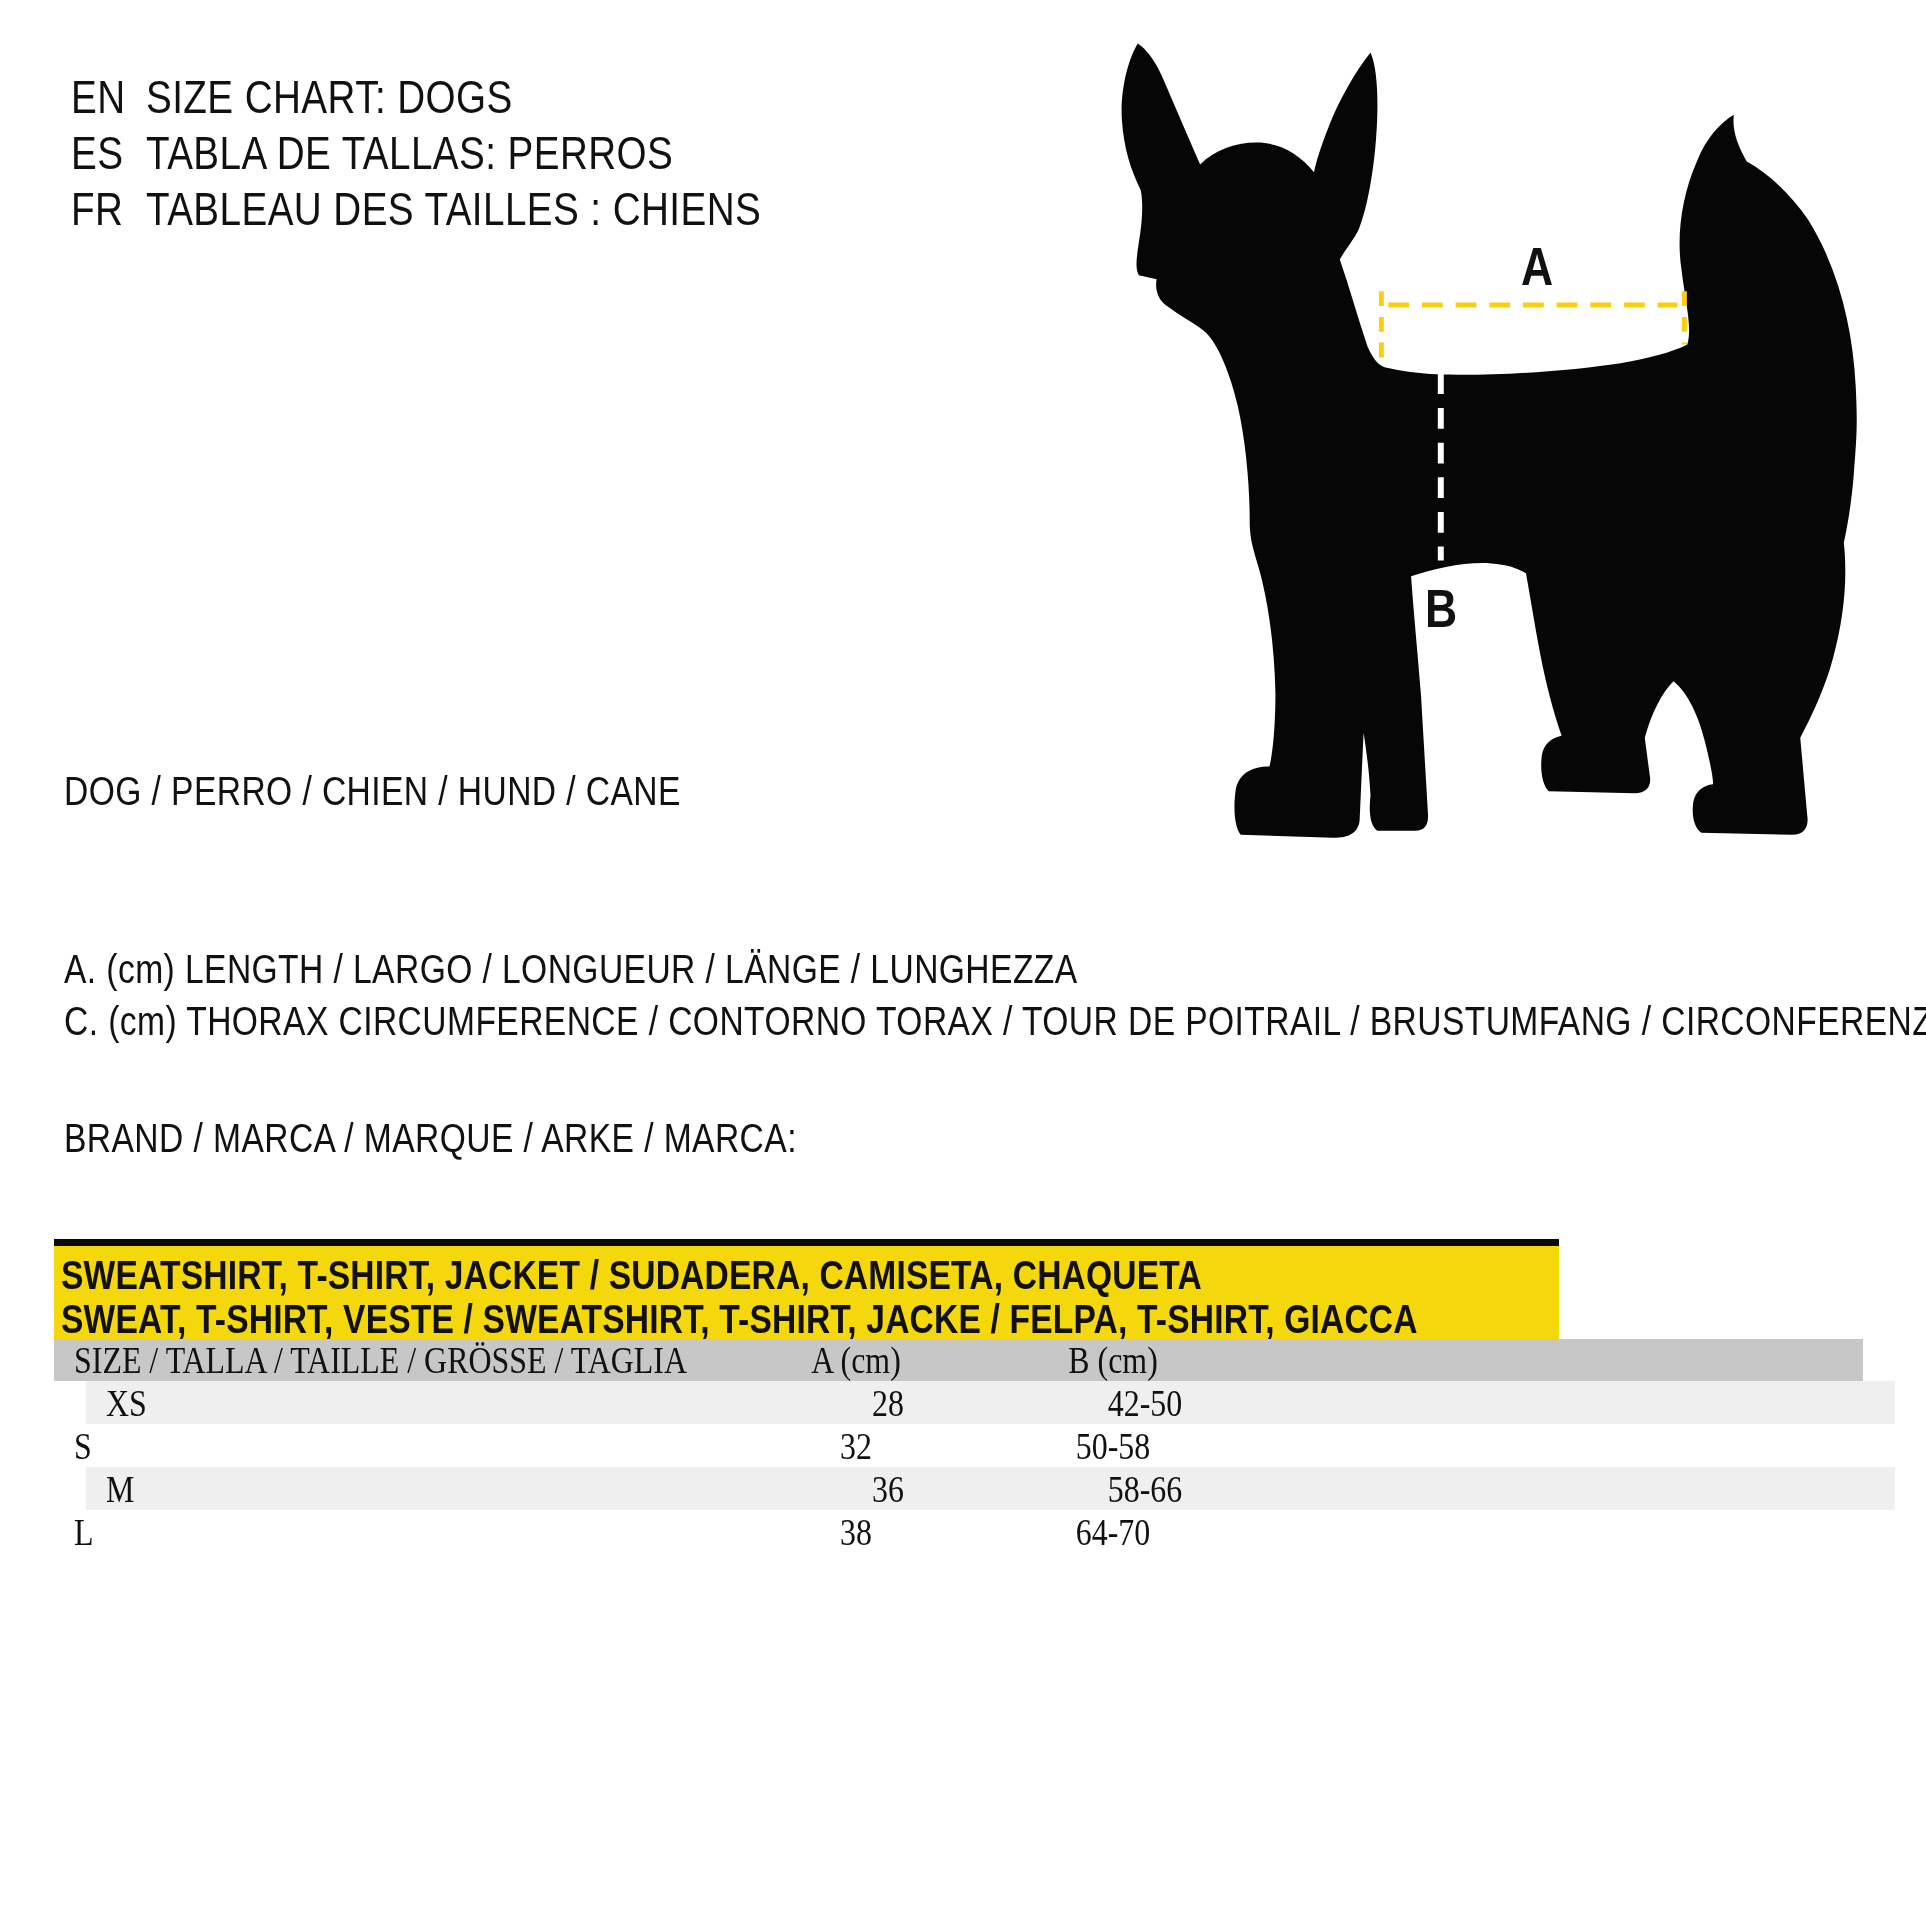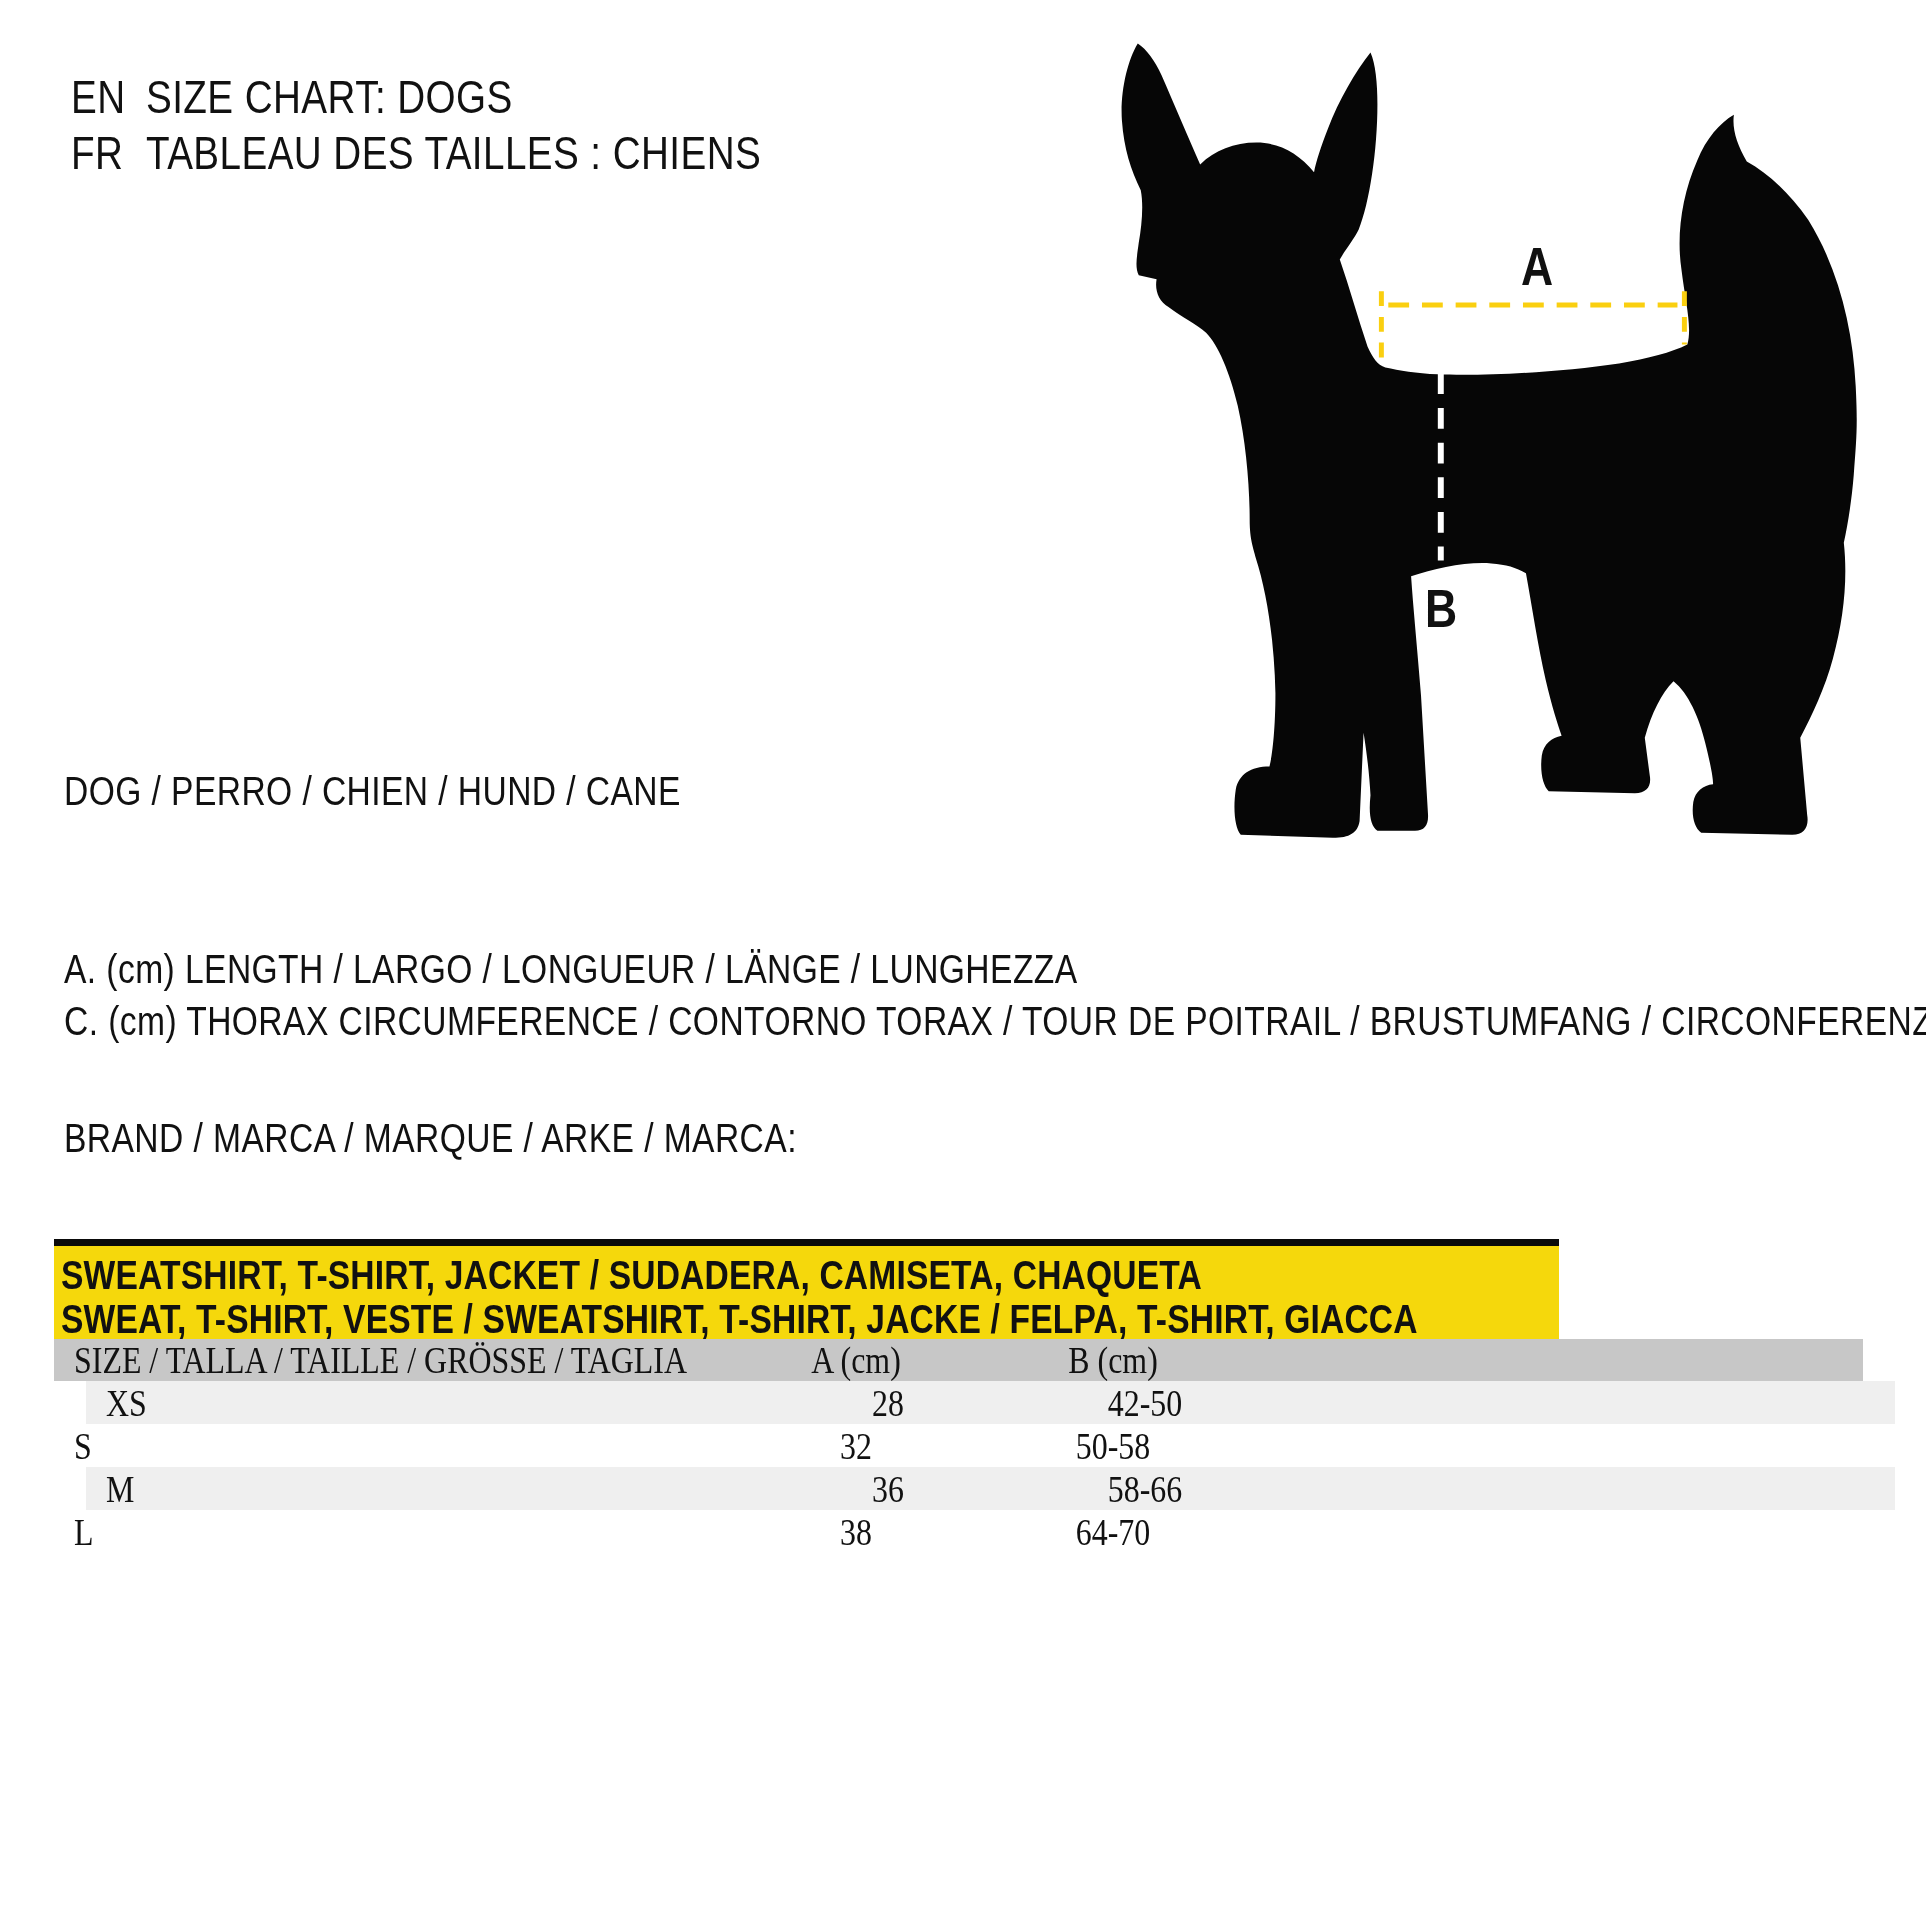--- a/index.html
+++ b/index.html
@@ -47,20 +47,24 @@
   .c-a{left:703px;width:198px;text-align:center;transform-origin:50% 50%;}
   .c-b{left:960px;width:198px;text-align:center;transform-origin:50% 50%;}
 </style>
 </head>
 <body>
 
 <div class="abs lang-block">
   <div class="lang-row">
     <span class="lang-code cond">EN</span>
     <span class="lang-label cond">SIZE CHART: DOGS</span>
+  </div>
+  <div class="lang-row">
+    <span class="lang-code cond">ES</span>
+    <span class="lang-label cond">TABLA DE TALLAS: PERROS</span>
   </div>
   <div class="lang-row">
     <span class="lang-code cond">FR</span>
     <span class="lang-label cond">TABLEAU DES TAILLES : CHIENS</span>
   </div>
 </div>
 
 <svg id="diagram-svg" class="abs" viewBox="0 0 1946 1946">
   <path style="fill:var(--dog-black,#060606)" d="
     M 1149,44

